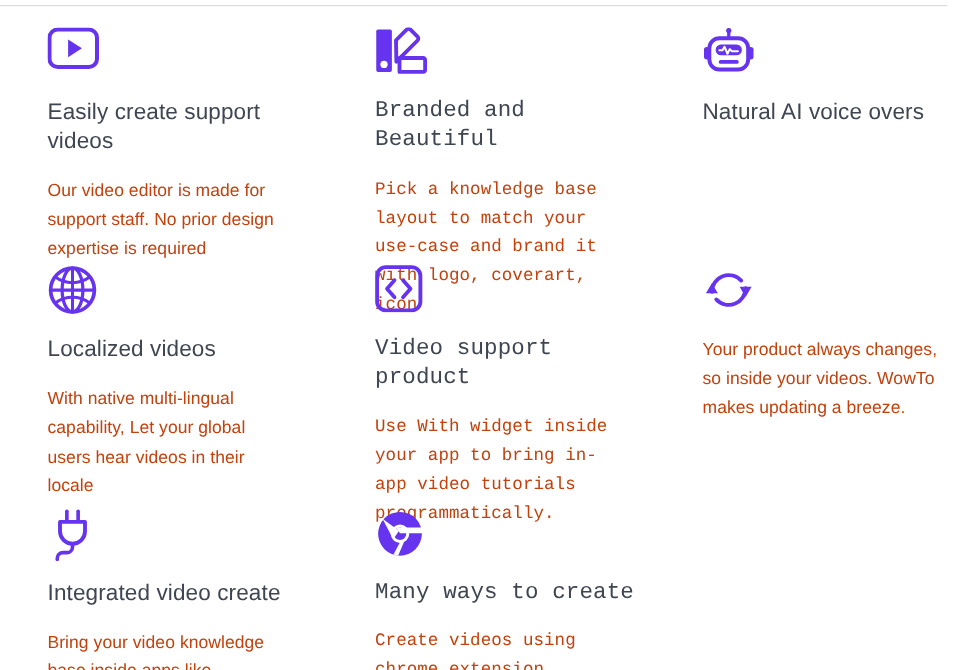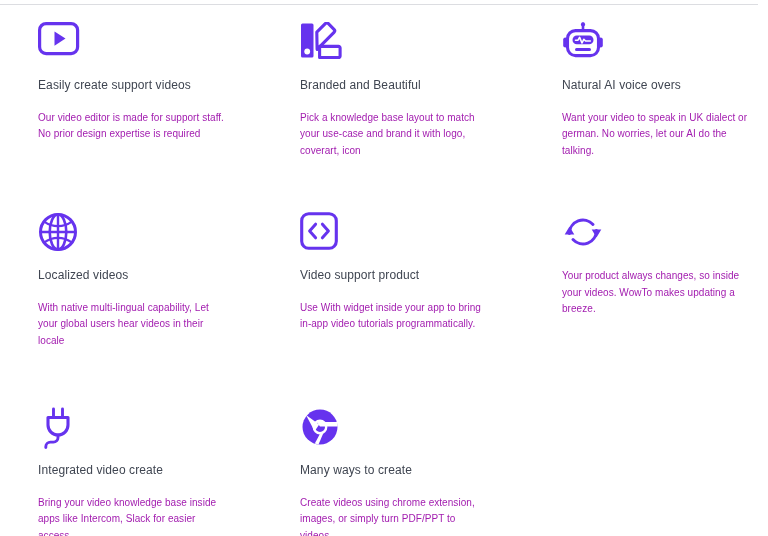--- a/index.html
+++ b/index.html
@@ -29,39 +29,39 @@
     width: 768px;
     display: grid;
     grid-template-columns: 262px 262px 244px;
     grid-template-rows: 190px 195px 151px;
   }
   .feature-card {
     padding-left: 38px;
     padding-top: 17px;
     box-sizing: border-box;
   }
-  .feature-card.col2 { padding-left: 38px; }
+  .feature-card.col2 { padding-left: 38px; font-family: Liberation Mono, monospace; }
   .feature-icon {
     height: 42px;
     width: 42px;
     display: block;
     margin-bottom: 14px;
   }
   .feature-icon svg { display: block; }
   .feature-title {
-    font-size: 12px;
+    font-size: 18px;
     color: #3f4551;
     letter-spacing: 0.1px;
     margin: 0 0 16px 0;
     font-weight: 400;
     line-height: 1.3;
   }
   .feature-desc {
-    font-size: 10px;
-    color: #a21caf;
+    font-size: 14px;
+    color: #c2410c;
     line-height: 1.65;
     margin: 0;
     max-width: 190px;
     letter-spacing: 0.05px;
   }
   .feature-card.wide .feature-desc { max-width: 195px; }
 </style>
 </head>
 <body>
 
@@ -100,21 +100,20 @@
         <circle cx="21" cy="2.4" r="2.1" fill="#6633ee"></circle>
         <rect x="5.5" y="8.6" width="31" height="25" rx="8" ry="8" fill="none" stroke="#6633ee" stroke-width="3.1"></rect>
         <rect x="1.2" y="15.5" width="4.3" height="10" rx="2.1" fill="#6633ee"></rect>
         <rect x="36.5" y="15.5" width="4.3" height="10" rx="2.1" fill="#6633ee"></rect>
         <rect x="10.5" y="13.6" width="21" height="8.6" rx="4.3" fill="#6633ee"></rect>
         <path d="M13.5 18.2 L16 18.2 L17.6 15.4 L20 21 L21.8 17.3 L23.6 19 L28.3 19" fill="none" stroke="#ffffff" stroke-width="1.6" stroke-linejoin="round" stroke-linecap="round"></path>
         <line x1="14.5" y1="27.5" x2="27.5" y2="27.5" stroke="#6633ee" stroke-width="3" stroke-linecap="round"></line>
       </svg>
     </span>
     <p class="feature-title">Natural AI voice overs</p>
-    <p class="feature-desc">Want your video to speak in UK dialect or german. No worries, let our AI do the talking.</p>
   </div>
 
   <div class="feature-card">
     <span class="feature-icon">
       <svg width="42" height="40" viewBox="0 0 42 40">
         <circle cx="20" cy="20" r="17.5" fill="none" stroke="#6633ee" stroke-width="3"></circle>
         <ellipse cx="20" cy="20" rx="8.3" ry="17.5" fill="none" stroke="#6633ee" stroke-width="2.6"></ellipse>
         <line x1="2.5" y1="20" x2="37.5" y2="20" stroke="#6633ee" stroke-width="2.6"></line>
         <path d="M6.3 9.6 A 23 23 0 0 0 33.7 9.6" fill="none" stroke="#6633ee" stroke-width="2.4"></path>
         <path d="M6.3 30.4 A 23 23 0 0 1 33.7 30.4" fill="none" stroke="#6633ee" stroke-width="2.4"></path>

